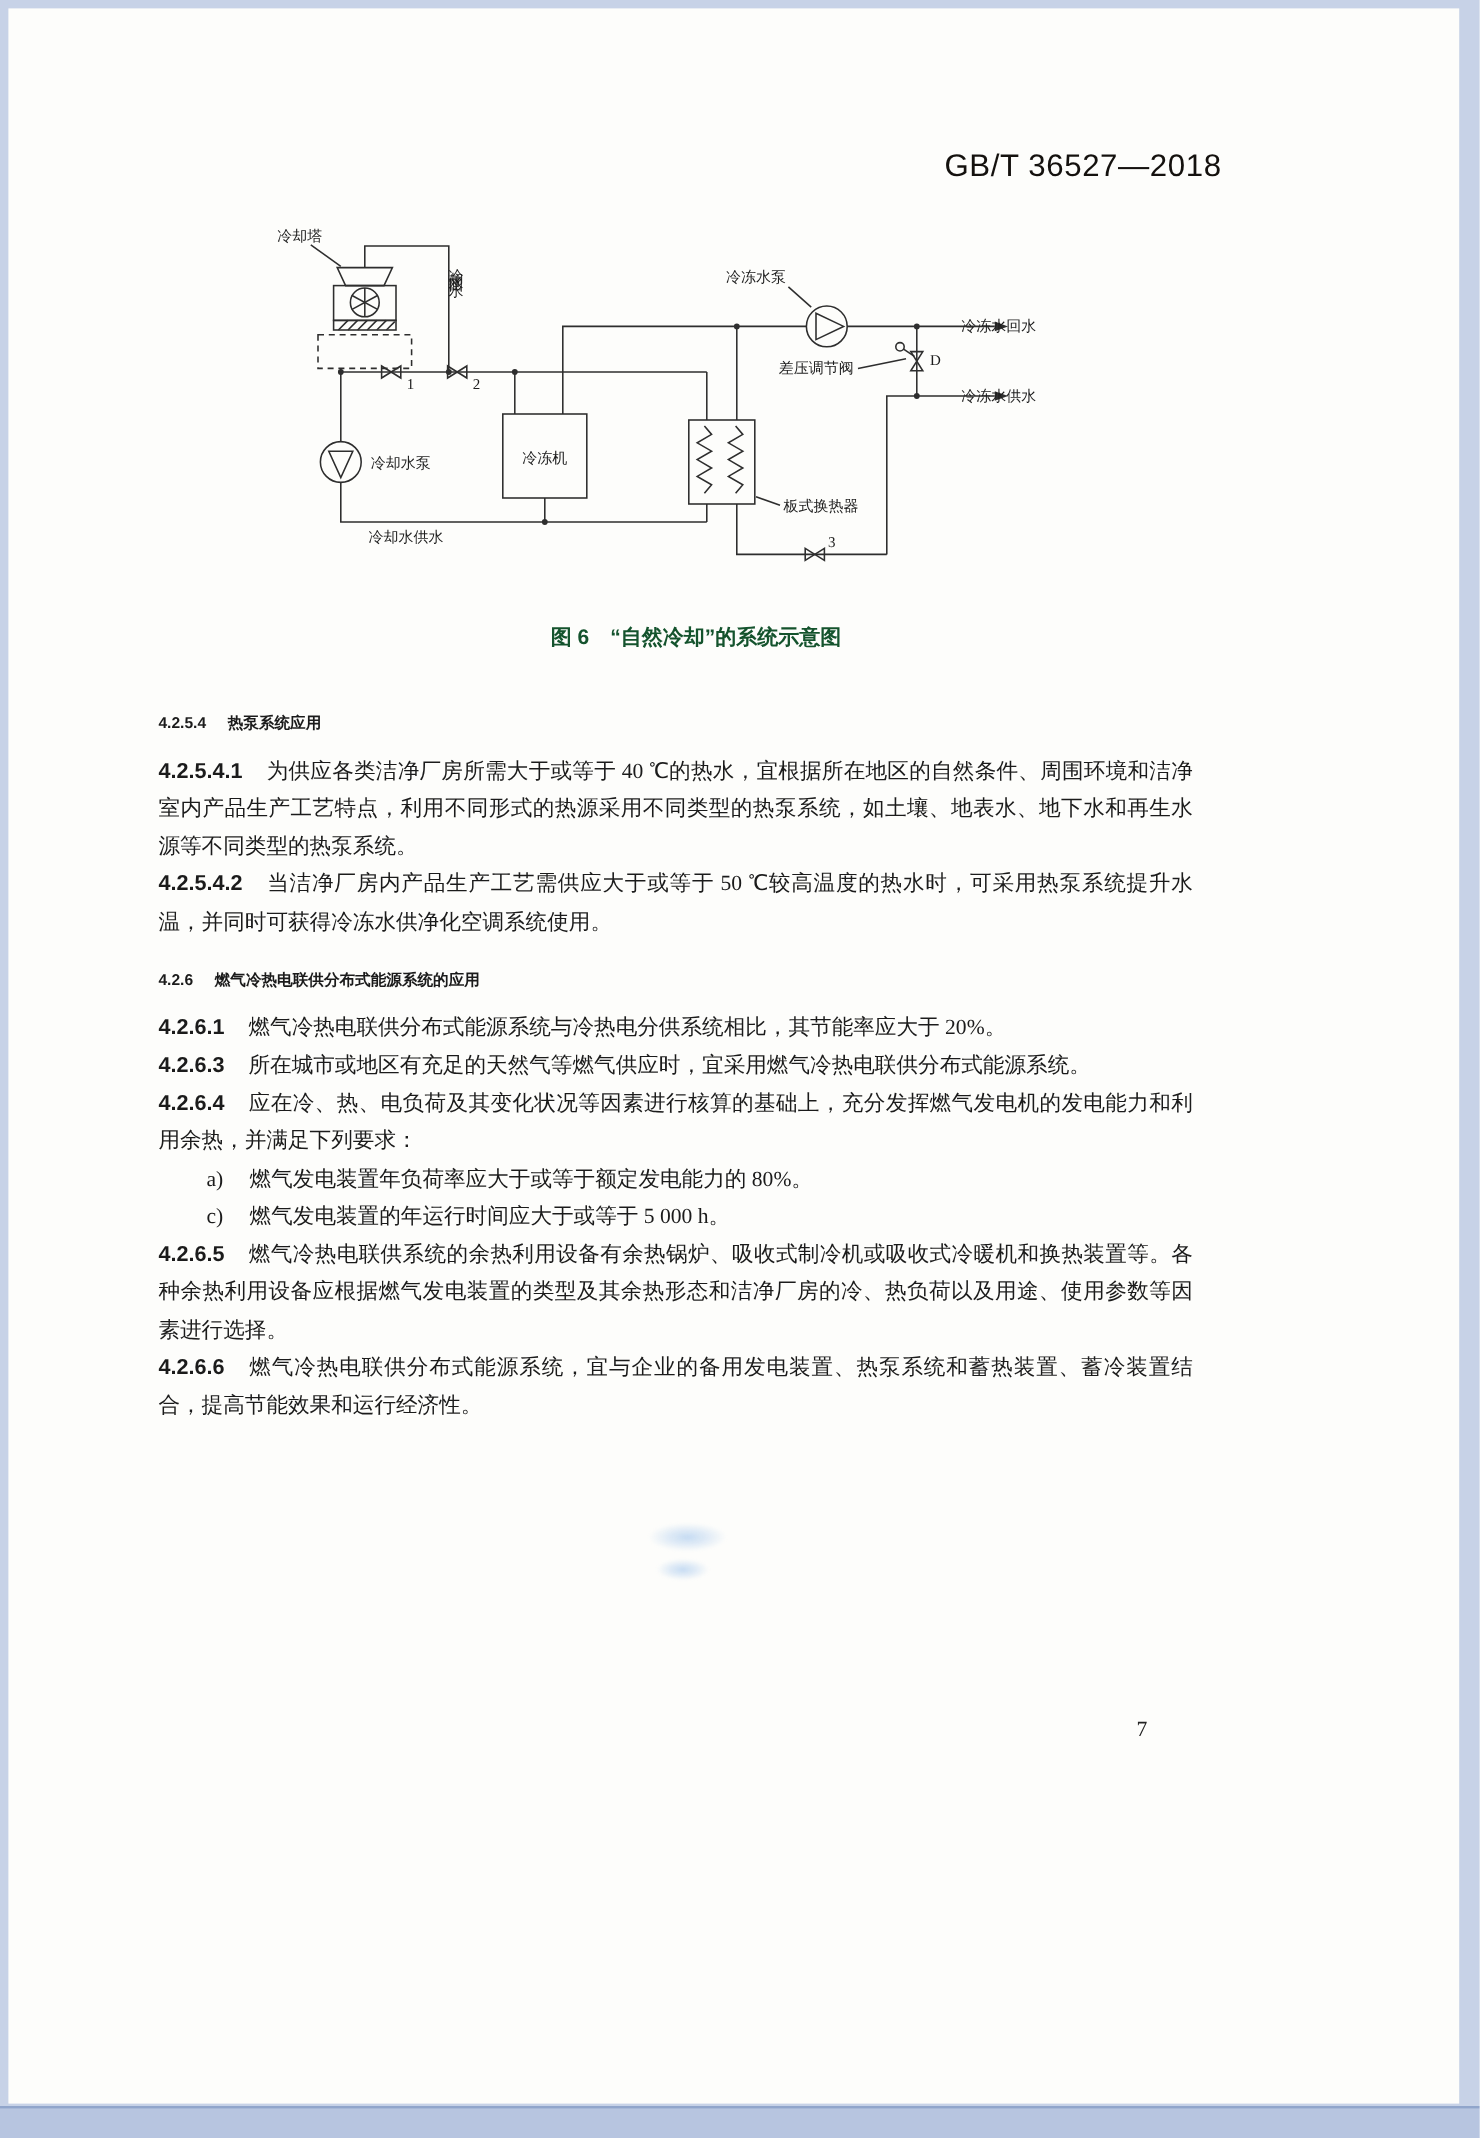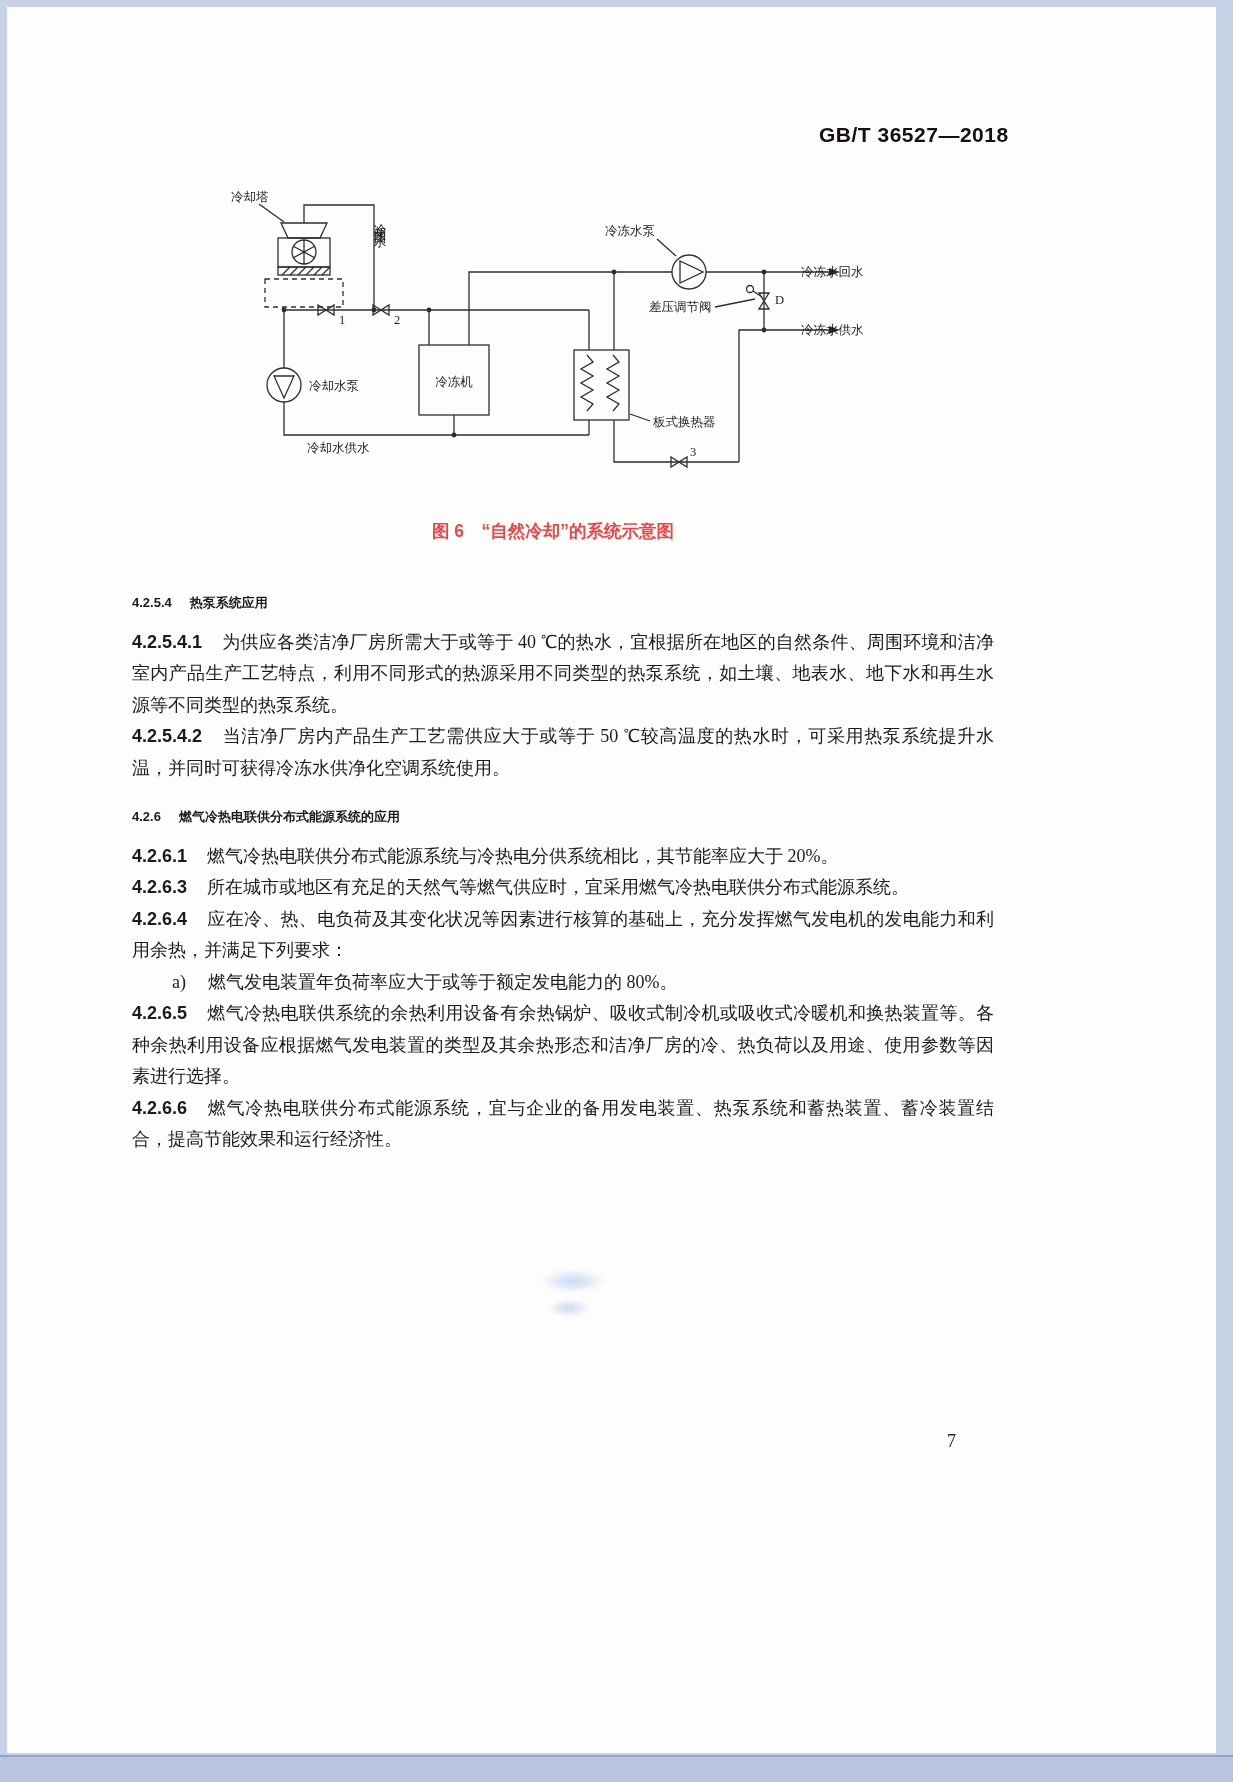--- a/index.html
+++ b/index.html
@@ -14,40 +14,40 @@
   .scan-page {
     position:absolute; left:7px; top:7px;
     width:1209px; height:1746px;
     background:#fdfdfb;
   }
   .bottom-band {
     position:absolute; left:0; bottom:0; width:100%; height:27px;
     background:#b7c5e0; border-top:2px solid #90a5cb;
   }
   .doc-number {
-    position:absolute; top:116px; left:812px;
+    position:absolute; top:116px; left:780px;
     font-family:"Liberation Sans", sans-serif;
-    font-weight:700; font-size:21px; letter-spacing:0.5px; color:#14110e;
+    font-weight:400; font-size:26px; letter-spacing:0.5px; color:#14110e;
   }
   .diagram { position:absolute; left:222px; top:178px; width:682px; height:314px; }
   .diagram svg { width:100%; height:100%; }
   .diagram .pipe, .diagram .shape { stroke:#2e2e2e; stroke-width:1.3; fill:none; }
   .diagram .dot { fill:#2e2e2e; stroke:none; }
   .diagram .arrow { fill:#2e2e2e; stroke:none; }
   .diagram .lbl {
     font-family:"Liberation Serif", serif;
     font-size:12.5px; fill:#1d1d1d; stroke:none;
   }
   .diagram .lbl-v {
     writing-mode:vertical-rl; text-orientation:upright; letter-spacing:3px;
   }
   .figure-caption {
-    position:absolute; top:512px; left:115px; width:862px;
+    position:absolute; top:512px; left:142px; width:862px;
     text-align:center; font-family:"Liberation Sans", sans-serif;
-    font-weight:700; font-size:17.5px; color:#ef4444;
+    font-weight:700; font-size:17.5px; color:#14532d;
   }
   .content {
     position:absolute; top:563px; left:125px; width:862px;
     font-size:18px; line-height:31.5px; text-align:justify;
   }
   .content p { margin:0; }
   .content p.heading {
     font-family:"Liberation Sans", sans-serif;
     font-weight:700; font-size:13px;
     margin:17px 0 8px 0; text-align:left;
@@ -177,20 +177,21 @@
 
   <div class="content">
       <p class="heading"><span class="num">4.2.5.4</span>热泵系统应用</p>
       <p class="clause"><span class="num">4.2.5.4.1</span>为供应各类洁净厂房所需大于或等于 40 ℃的热水，宜根据所在地区的自然条件、周围环境和洁净室内产品生产工艺特点，利用不同形式的热源采用不同类型的热泵系统，如土壤、地表水、地下水和再生水源等不同类型的热泵系统。</p>
       <p class="clause"><span class="num">4.2.5.4.2</span>当洁净厂房内产品生产工艺需供应大于或等于 50 ℃较高温度的热水时，可采用热泵系统提升水温，并同时可获得冷冻水供净化空调系统使用。</p>
       <p class="heading"><span class="num">4.2.6</span>燃气冷热电联供分布式能源系统的应用</p>
       <p class="clause"><span class="num">4.2.6.1</span>燃气冷热电联供分布式能源系统与冷热电分供系统相比，其节能率应大于 20%。</p>
       <p class="clause"><span class="num">4.2.6.3</span>所在城市或地区有充足的天然气等燃气供应时，宜采用燃气冷热电联供分布式能源系统。</p>
       <p class="clause"><span class="num">4.2.6.4</span>应在冷、热、电负荷及其变化状况等因素进行核算的基础上，充分发挥燃气发电机的发电能力和利用余热，并满足下列要求：</p>
       <p class="list-item"><span class="marker">a)</span>燃气发电装置年负荷率应大于或等于额定发电能力的 80%。</p>
+      <p class="list-item"><span class="marker">c)</span>燃气发电装置的年运行时间应大于或等于 5 000 h。</p>
       <p class="clause"><span class="num">4.2.6.5</span>燃气冷热电联供系统的余热利用设备有余热锅炉、吸收式制冷机或吸收式冷暖机和换热装置等。各种余热利用设备应根据燃气发电装置的类型及其余热形态和洁净厂房的冷、热负荷以及用途、使用参数等因素进行选择。</p>
       <p class="clause"><span class="num">4.2.6.6</span>燃气冷热电联供分布式能源系统，宜与企业的备用发电装置、热泵系统和蓄热装置、蓄冷装置结合，提高节能效果和运行经济性。</p>
     </div>
 
   <div class="page-number">7</div>
 
   <div class="wm wm1"></div>
   <div class="wm wm2"></div>
 </div>
 

